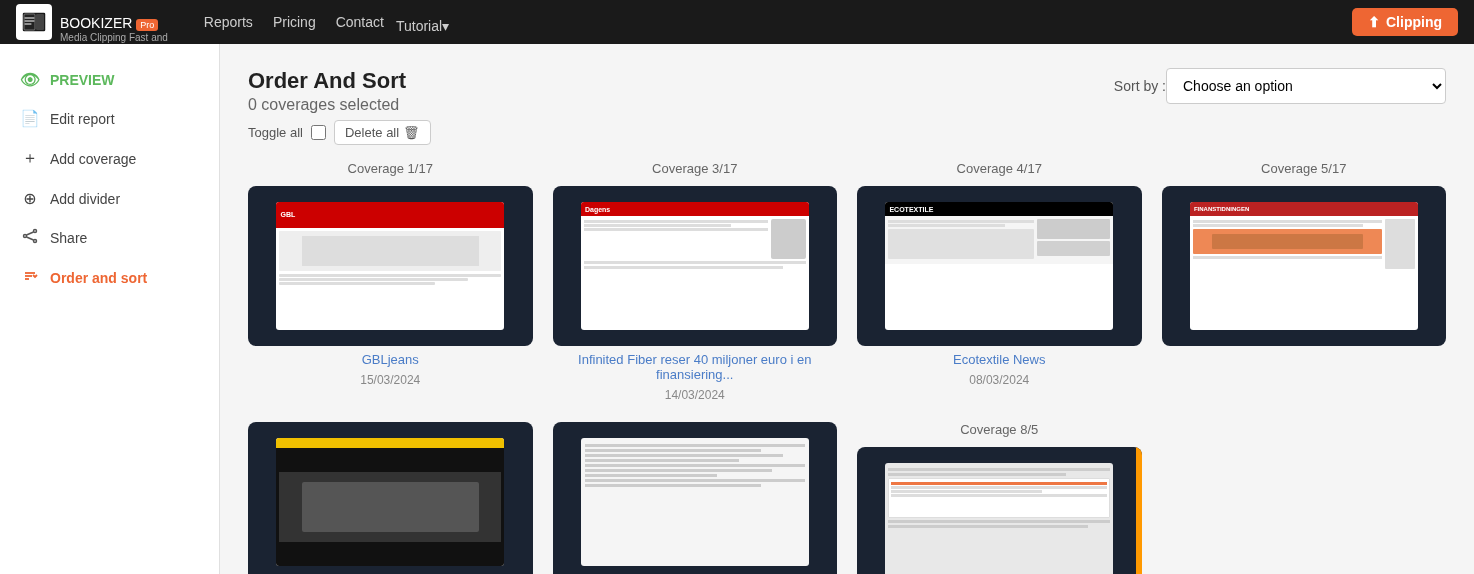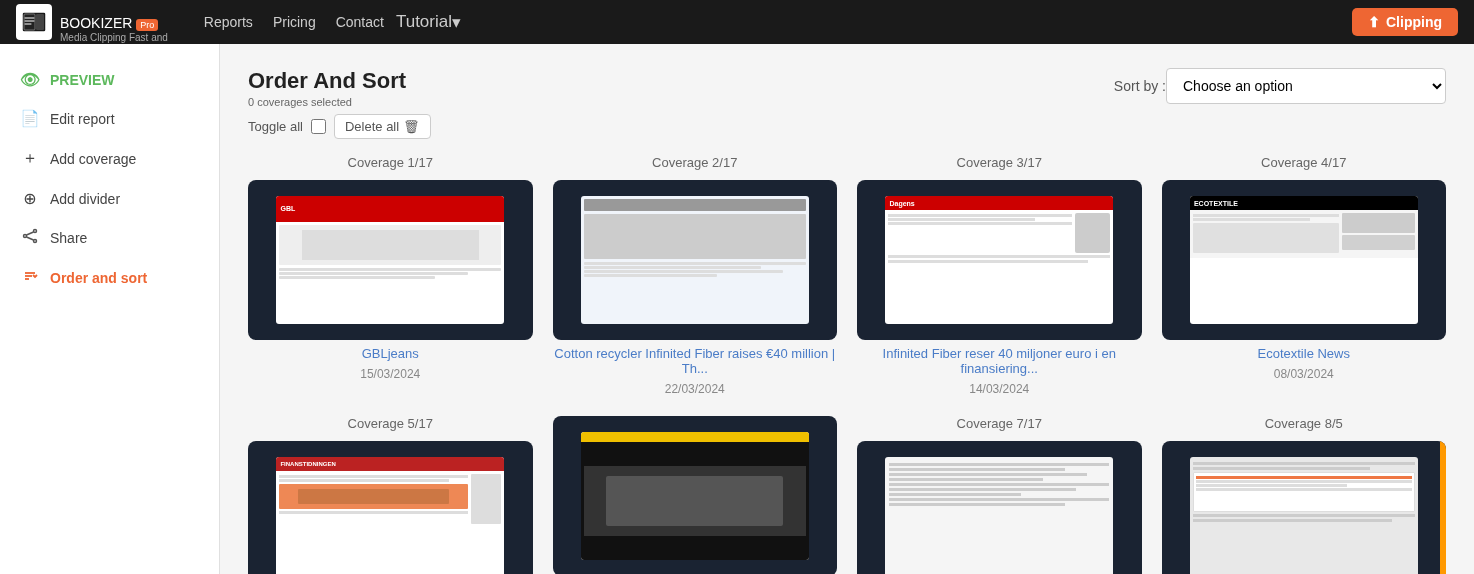--- a/index.html
+++ b/index.html
@@ -24,21 +24,21 @@
       background: #fff;
       border-radius: 4px;
       display: flex; align-items: center; justify-content: center;
       font-weight: bold; font-size: 12px; color: #1a1a1a;
     }
     .logo-text { color: #fff; font-size: 14px; font-weight: normal; line-height: 1.1; margin-top: 15px; }
     .logo-sub { font-size: 10px; color: #aaa; font-weight: normal; }
     .pro-badge { background: #e63; color: #fff; font-size: 9px; padding: 1px 4px; border-radius: 3px; margin-left: 4px; }
     .nav-links { display: flex; gap: 4px; margin-left: 4px; }
     .nav-link { color: #ccc; text-decoration: none; font-size: 14px; padding: 4px 8px; cursor: pointer; }
-    .nav-tutorial { display: flex; align-items: center; color: #ccc; font-size: 17px; cursor: pointer; }
+    .nav-tutorial { display: flex; align-items: flex-end; color: #ccc; font-size: 14px; cursor: pointer; }
     .upgrade-btn {
       margin-left: auto;
       background: #e63;
       color: #fff;
       border: none;
       border-radius: 5px;
       padding: 6px 16px;
       font-size: 14px;
       font-weight: bold;
       cursor: pointer;
@@ -66,21 +66,21 @@
     .sidebar-item.active { color: #e63; font-weight: bold; }
     .sidebar-item .item-icon { font-size: 16px; width: 20px; text-align: center; }
 
     
     .main { flex: 1; padding: 24px 28px; background: #f5f5f5; overflow-y: auto; }
 
     
     .main-header { display: flex; align-items: flex-start; margin-bottom: 16px; }
     .main-title-area { flex: 1; }
     .main-title { font-size: 22px; font-weight: bold; color: #222; }
-    .coverages-selected { font-size: 11px; color: #666; margin-top: 2px; }
+    .coverages-selected { font-size: 16px; color: #666; margin-top: 2px; }
     .toggle-row { display: flex; align-items: center; gap: 8px; margin-top: 6px; font-size: 13px; color: #555; }
     .toggle-checkbox { width: 15px; height: 15px; cursor: pointer; }
     .delete-all-btn {
       display: flex; align-items: center; gap: 4px;
       border: 1px solid #ccc;
       background: #fff;
       border-radius: 4px;
       padding: 4px 10px;
       font-size: 13px;
       cursor: pointer;
@@ -264,39 +264,20 @@
                 <div style="height:3px;background:#ddd;margin:1px 0;border-radius:1px;width:85%;"></div>
                 <div style="height:3px;background:#ddd;margin:1px 0;border-radius:1px;width:70%;"></div>
               </div>
             </div>
           </div>
         </div>
         <div class="coverage-name">GBLjeans</div>
         <div class="coverage-date">15/03/2024</div>
       </div>
 
-      <div class="coverage-col">
-        <div class="coverage-label">Coverage 2/17</div>
-        <div class="coverage-thumb">
-          <div style="width:100%;height:100%;background:#1a2332;display:flex;align-items:center;justify-content:center;">
-            <div class="thumb-sim">
-              <div style="background:#f0f4fa;height:100%;padding:3px;">
-                <div style="background:#999;height:12px;margin-bottom:3px;border-radius:1px;"></div>
-                <div style="background:#ccc;height:45px;margin-bottom:3px;border-radius:1px;"></div>
-                <div style="height:3px;background:#ddd;margin:1px 0;border-radius:1px;"></div>
-                <div style="height:3px;background:#ddd;margin:1px 0;border-radius:1px;width:80%;"></div>
-                <div style="height:3px;background:#ddd;margin:1px 0;border-radius:1px;width:90%;"></div>
-                <div style="height:3px;background:#ddd;margin:1px 0;border-radius:1px;width:60%;"></div>
-              </div>
-            </div>
-          </div>
-        </div>
-        <div class="coverage-name">Cotton recycler Infinited Fiber raises €40 million | Th...</div>
-        <div class="coverage-date">22/03/2024</div>
-      </div>
 
       <div class="coverage-col">
         <div class="coverage-label">Coverage 3/17</div>
         <div class="coverage-thumb">
           <div style="width:100%;height:100%;background:#1a2332;display:flex;align-items:center;justify-content:center;">
             <div class="thumb-sim">
               <div style="background:#c00;height:14px;display:flex;align-items:center;padding:2px 4px;">
                 <span style="color:#fff;font-size:7px;font-weight:bold;">Dagens</span>
               </div>
               <div style="background:#fff;padding:3px;">
@@ -383,21 +364,20 @@
                 </div>
               </div>
             </div>
           </div>
         </div>
 
         <div class="coverage-date"></div>
       </div>
 
       <div class="coverage-col">
-        <div class="coverage-label">Coverage 7/17</div>
         <div class="coverage-thumb">
           <div style="width:100%;height:100%;background:#1a2332;display:flex;align-items:center;justify-content:center;">
             <div class="thumb-sim">
               <div style="background:#f5f5f5;height:100%;padding:4px;">
                 <div style="height:3px;background:#ccc;margin:2px 0;"></div>
                 <div style="height:3px;background:#ccc;margin:2px 0;width:80%;"></div>
                 <div style="height:3px;background:#ccc;margin:2px 0;width:90%;"></div>
                 <div style="height:3px;background:#ccc;margin:2px 0;width:70%;"></div>
                 <div style="height:3px;background:#ccc;margin:2px 0;"></div>
                 <div style="height:3px;background:#ccc;margin:2px 0;width:85%;"></div>

